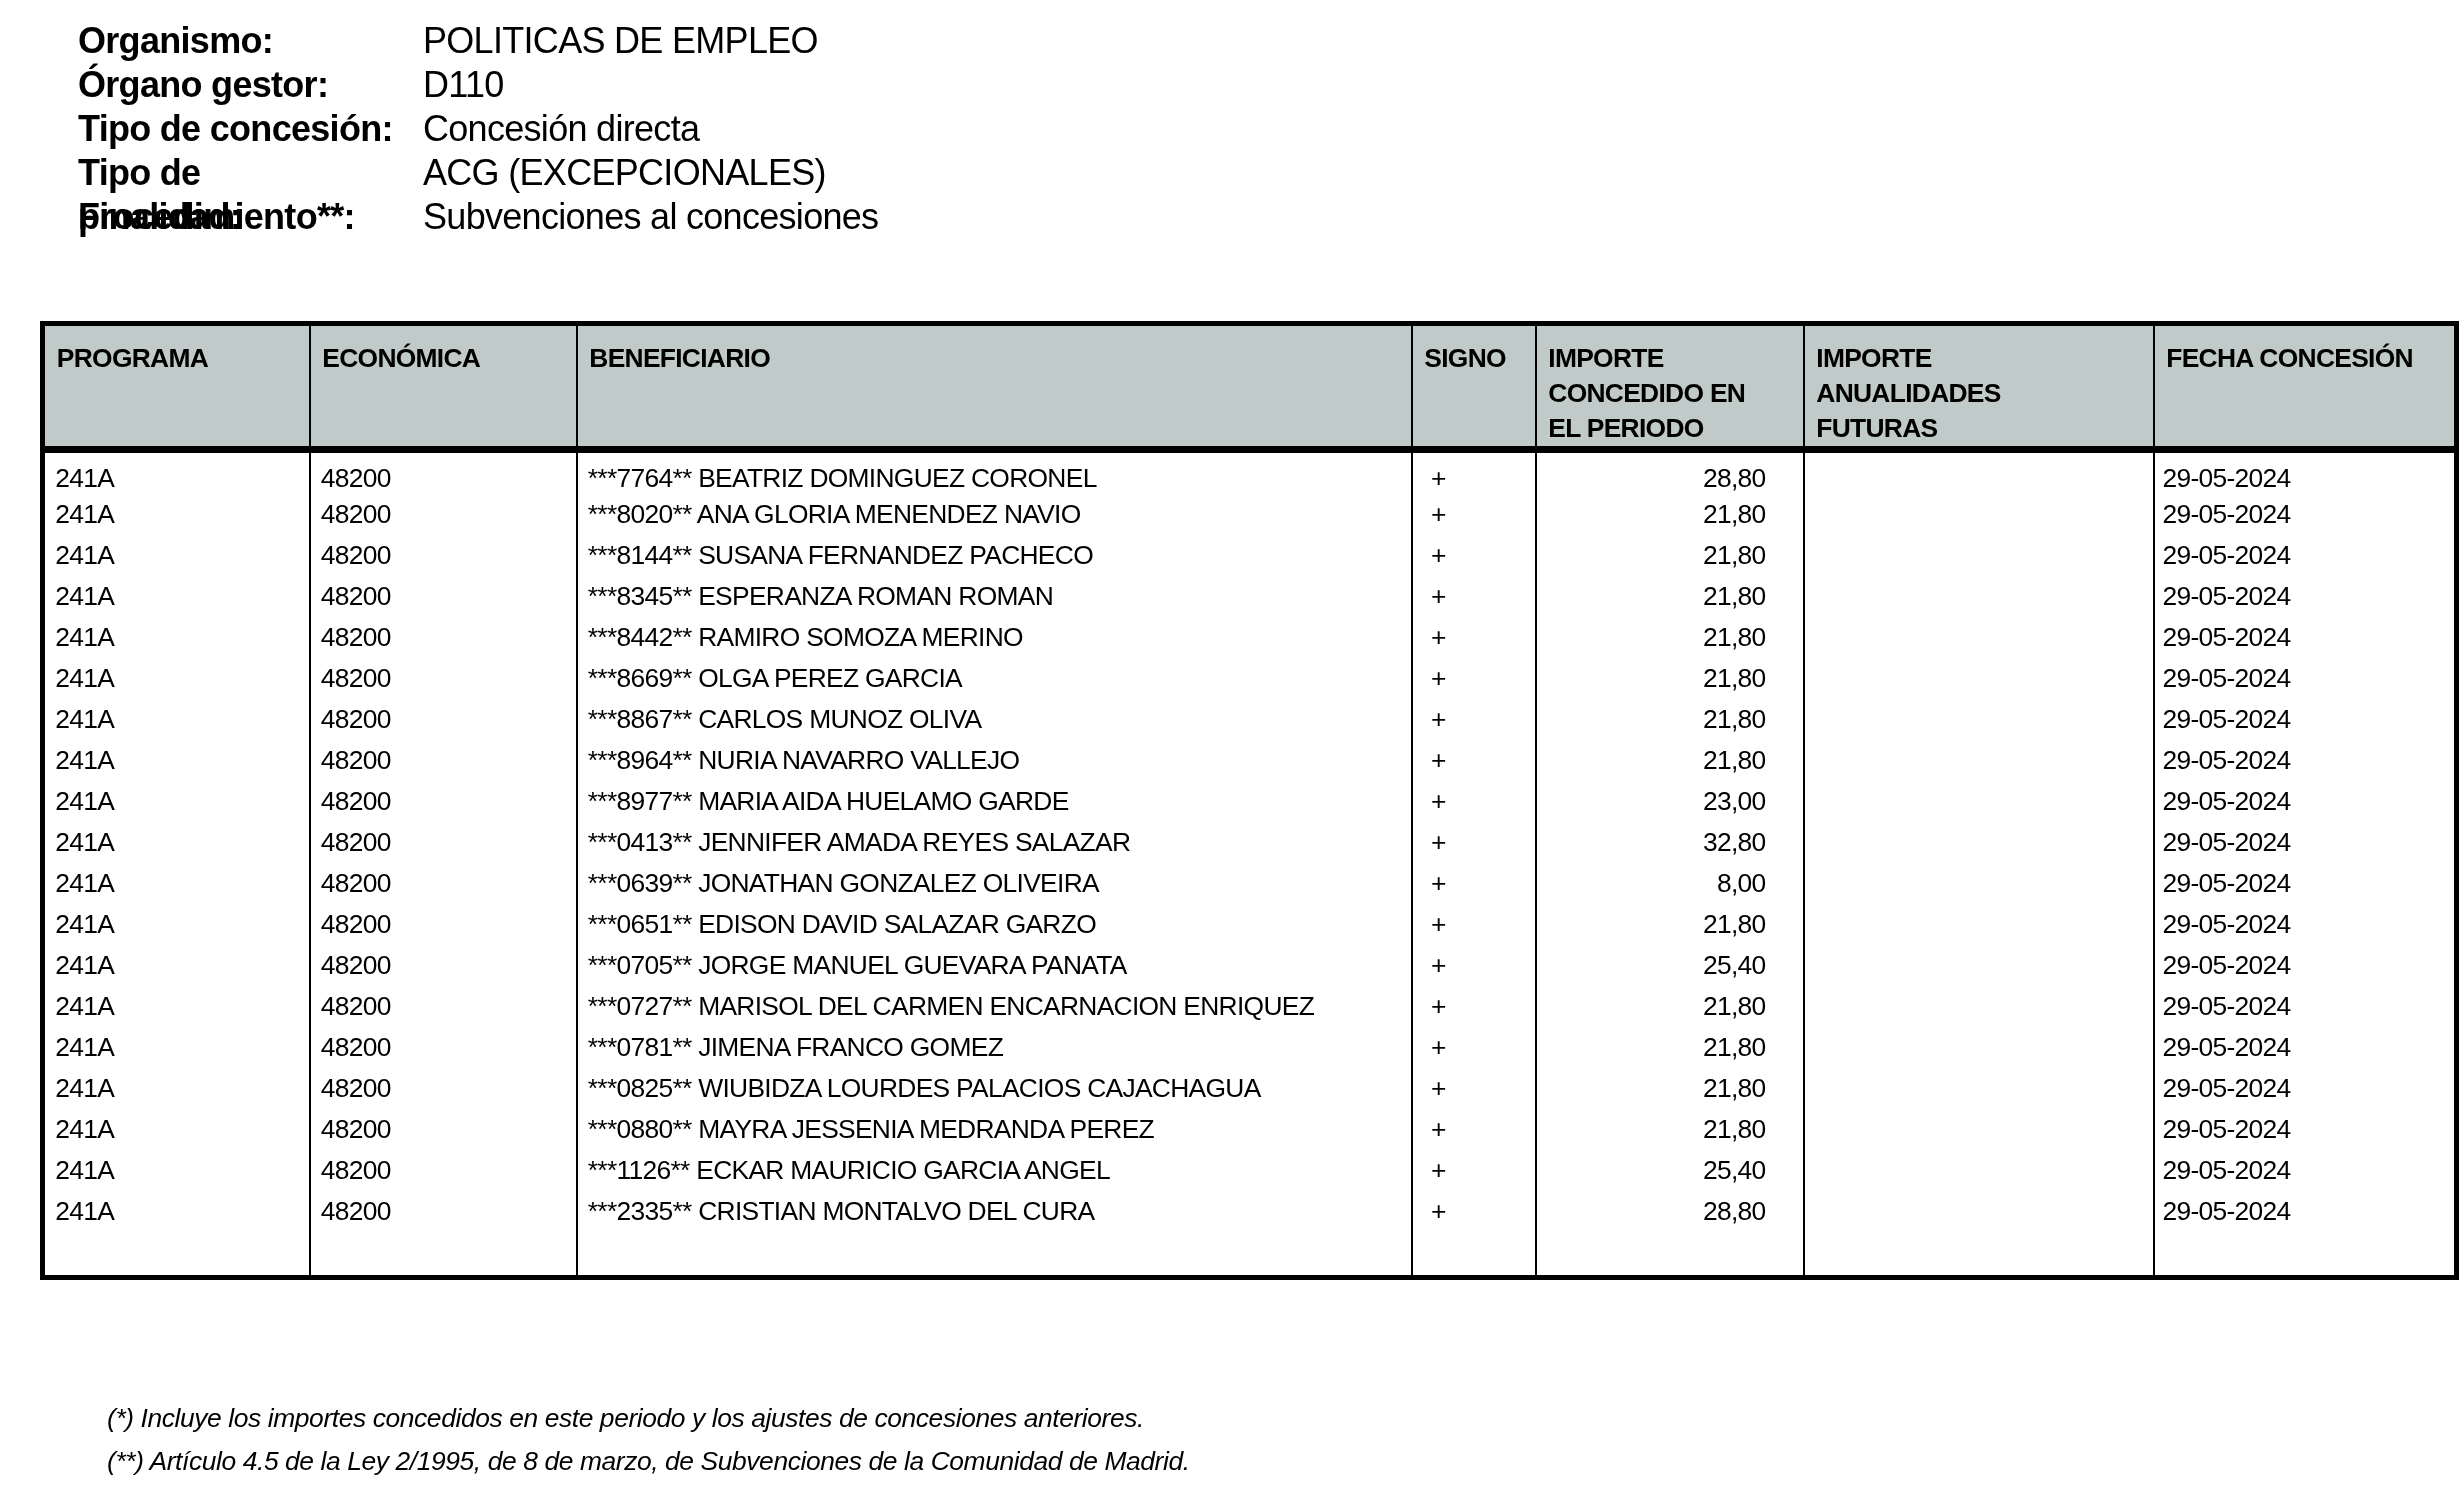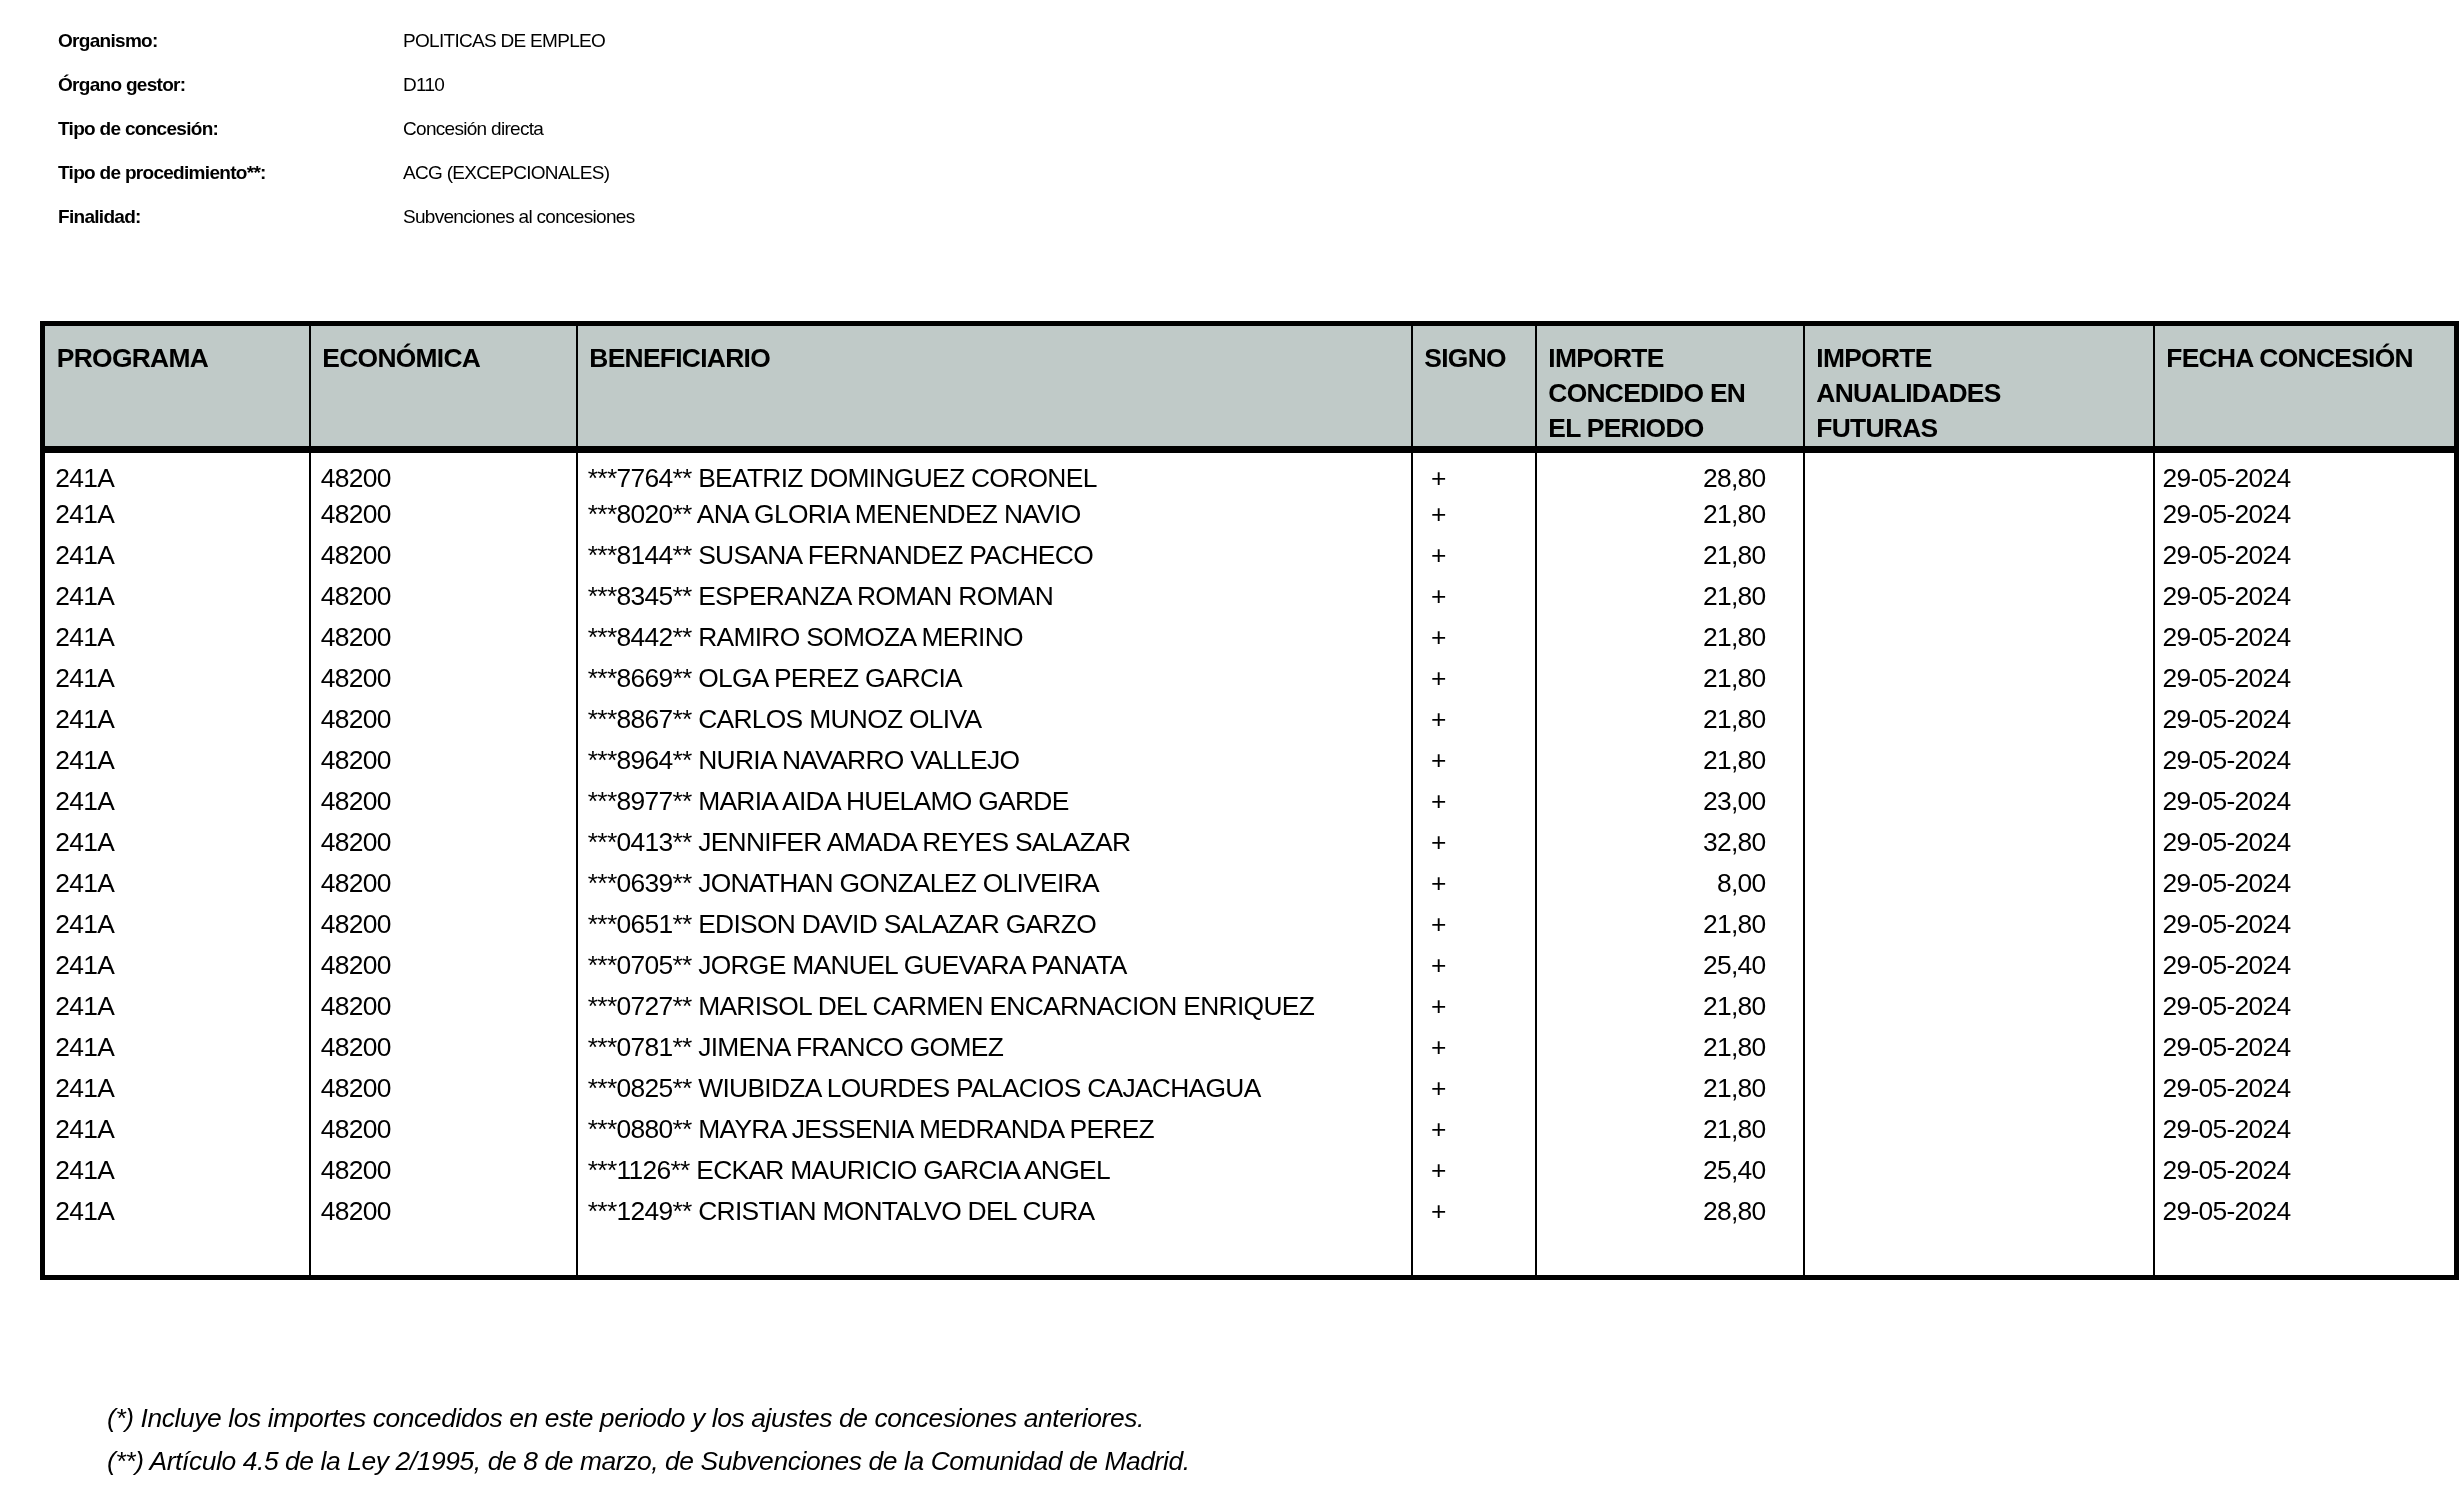--- a/index.html
+++ b/index.html
@@ -6,22 +6,22 @@
   html,body { background:#ffffff; }
   body {
     width:2462px; height:1496px;
     position:relative;
     font-family:"Liberation Sans", sans-serif;
     color:#000;
   }
 
   
   .meta {
-    position:absolute; left:58px; top:19px;
-    font-size:19px;
+    position:absolute; left:78px; top:19px;
+    font-size:36px;
   }
   .meta-row { display:flex; height:44px; line-height:44px; }
   .meta-label { font-weight:bold; width:345px; letter-spacing:-0.7px; }
   .meta-value { letter-spacing:-0.7px; }
 
   
   table.grant {
     position:absolute; left:40px; top:321px;
     width:2415px;
     border-collapse:collapse;
@@ -280,21 +280,21 @@
     <td class="col-economica">48200</td>
     <td class="col-beneficiario">***1126** ECKAR MAURICIO GARCIA ANGEL</td>
     <td class="col-signo">+</td>
     <td class="col-importe">25,40</td>
     <td class="col-anualidades"></td>
     <td class="col-fecha">29-05-2024</td>
   </tr>
       <tr>
     <td class="col-programa">241A</td>
     <td class="col-economica">48200</td>
-    <td class="col-beneficiario">***1249** CRISTIAN MONTALVO DEL CURA</td>
+    <td class="col-beneficiario">***2335** CRISTIAN MONTALVO DEL CURA</td>
     <td class="col-signo">+</td>
     <td class="col-importe">28,80</td>
     <td class="col-anualidades"></td>
     <td class="col-fecha">29-05-2024</td>
   </tr>
       <tr class="filler-row">
       <td></td>
         <td></td>
       <td></td>
         <td></td>

